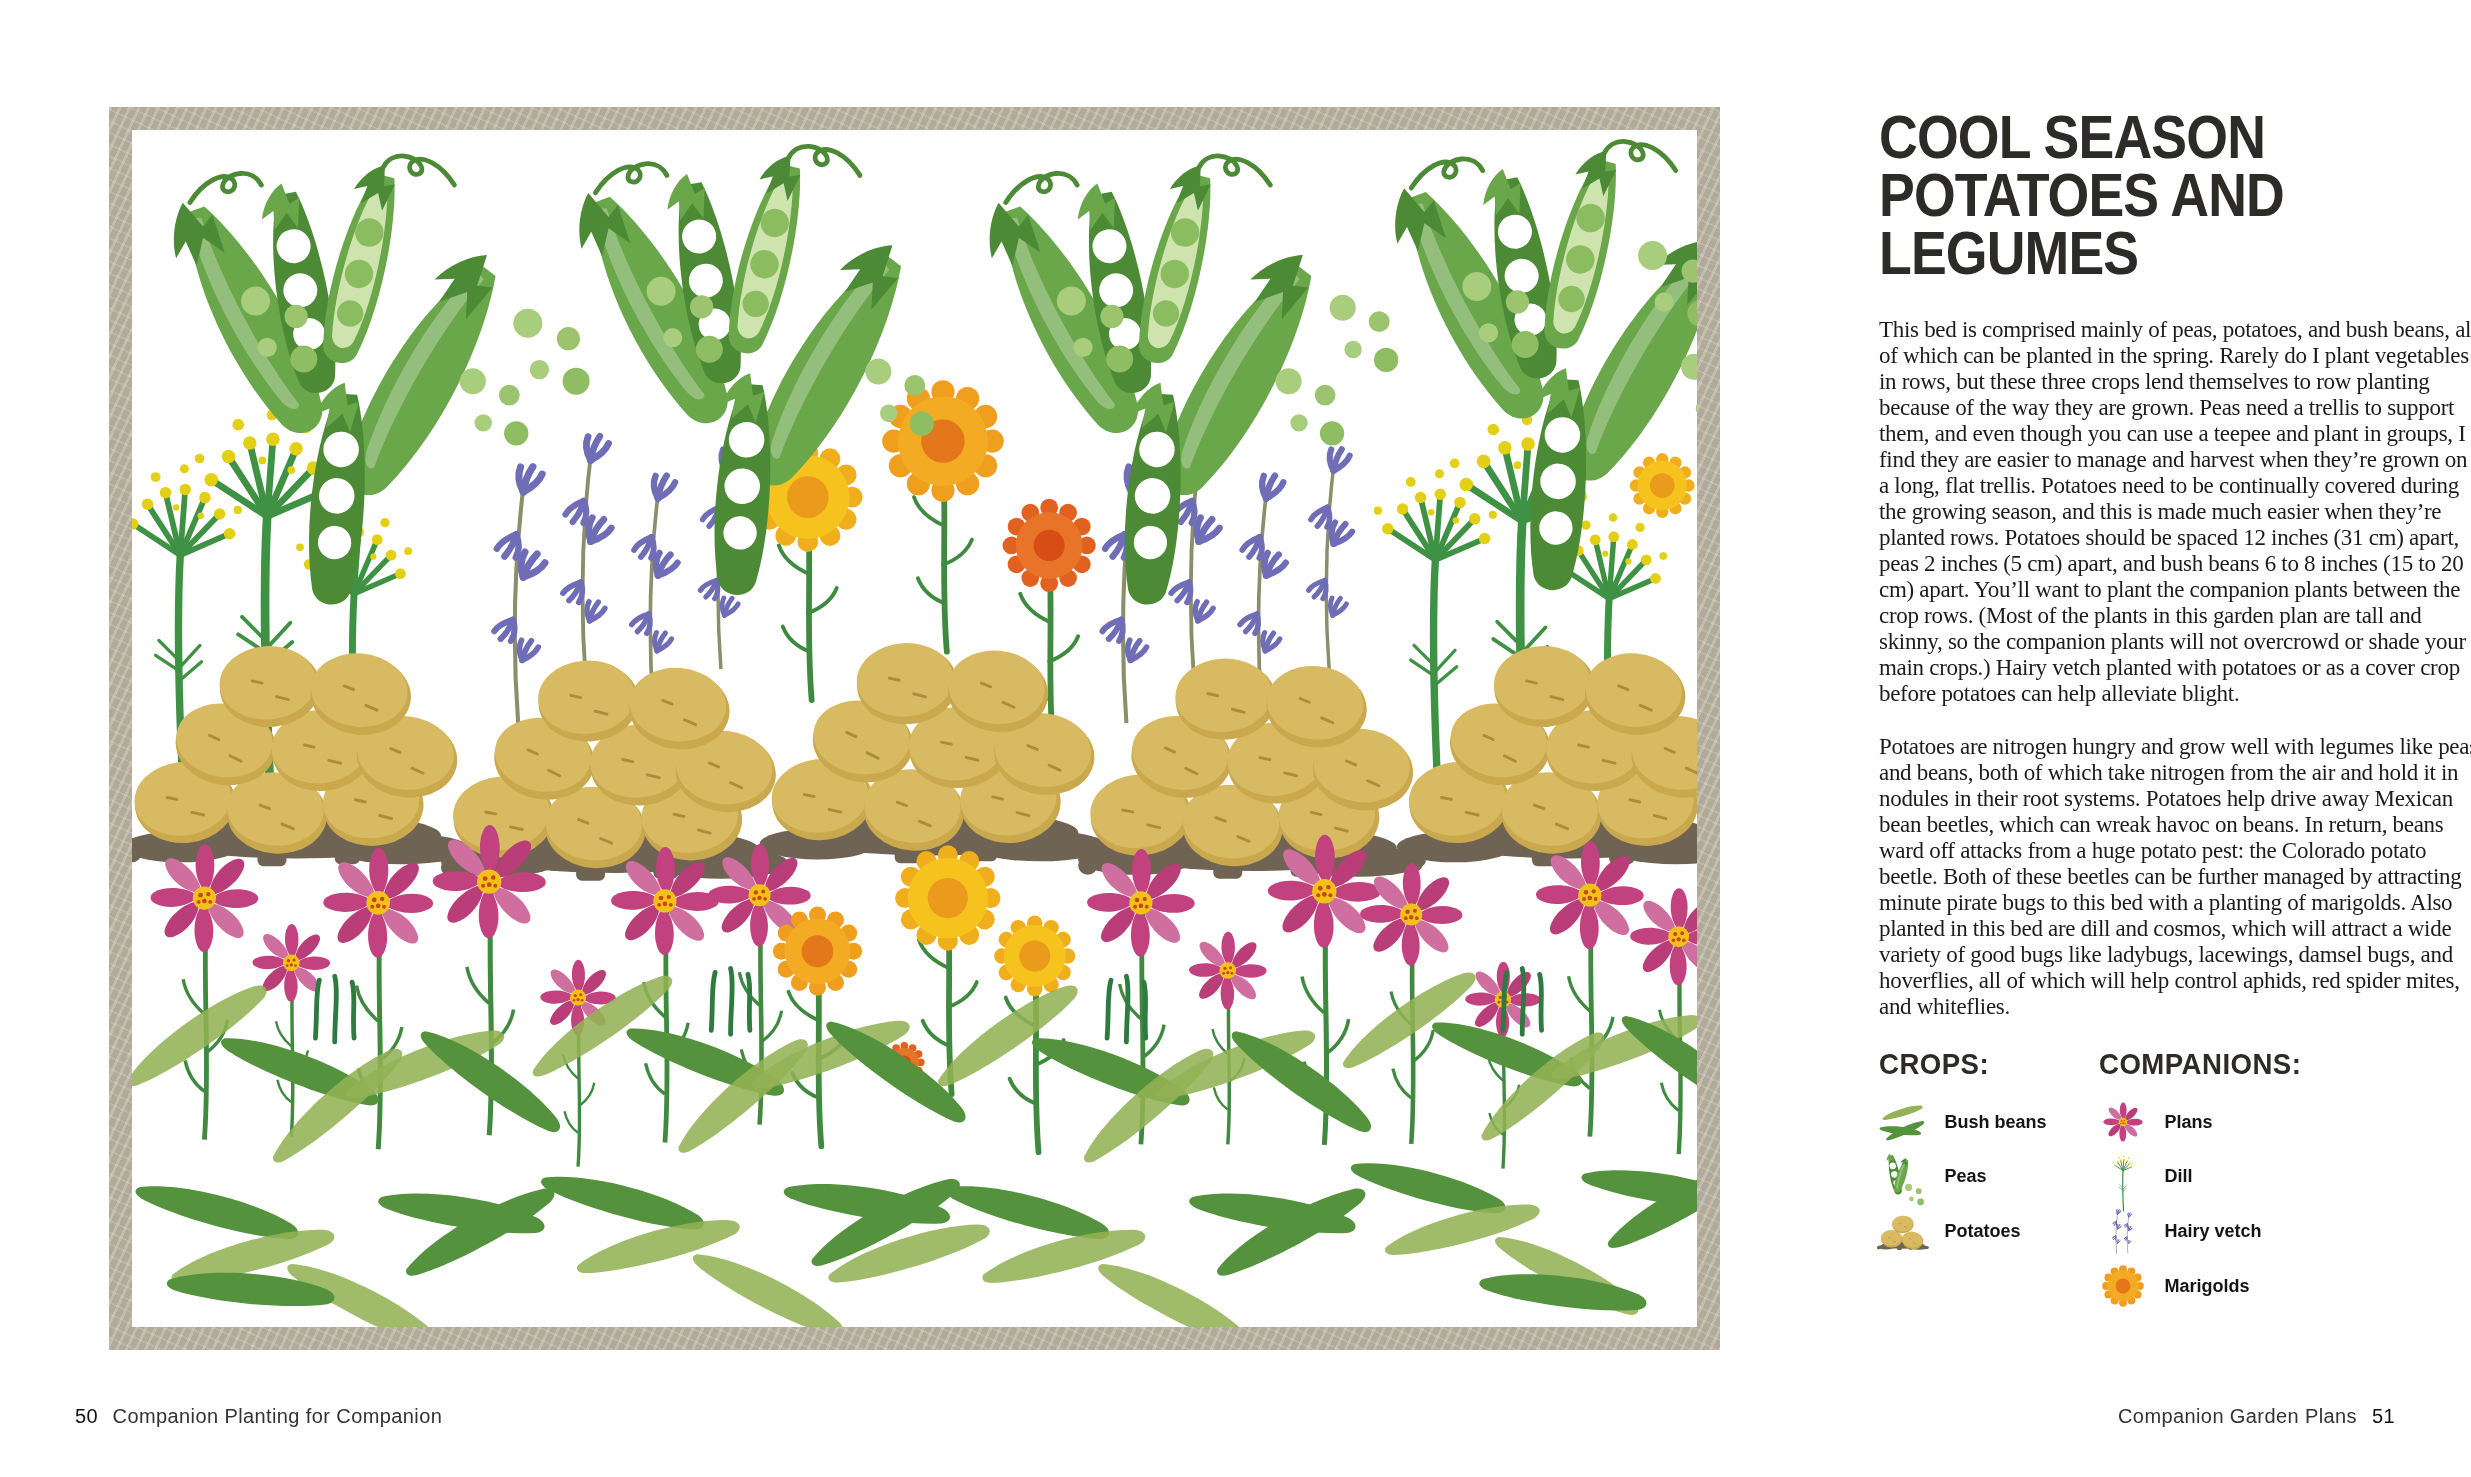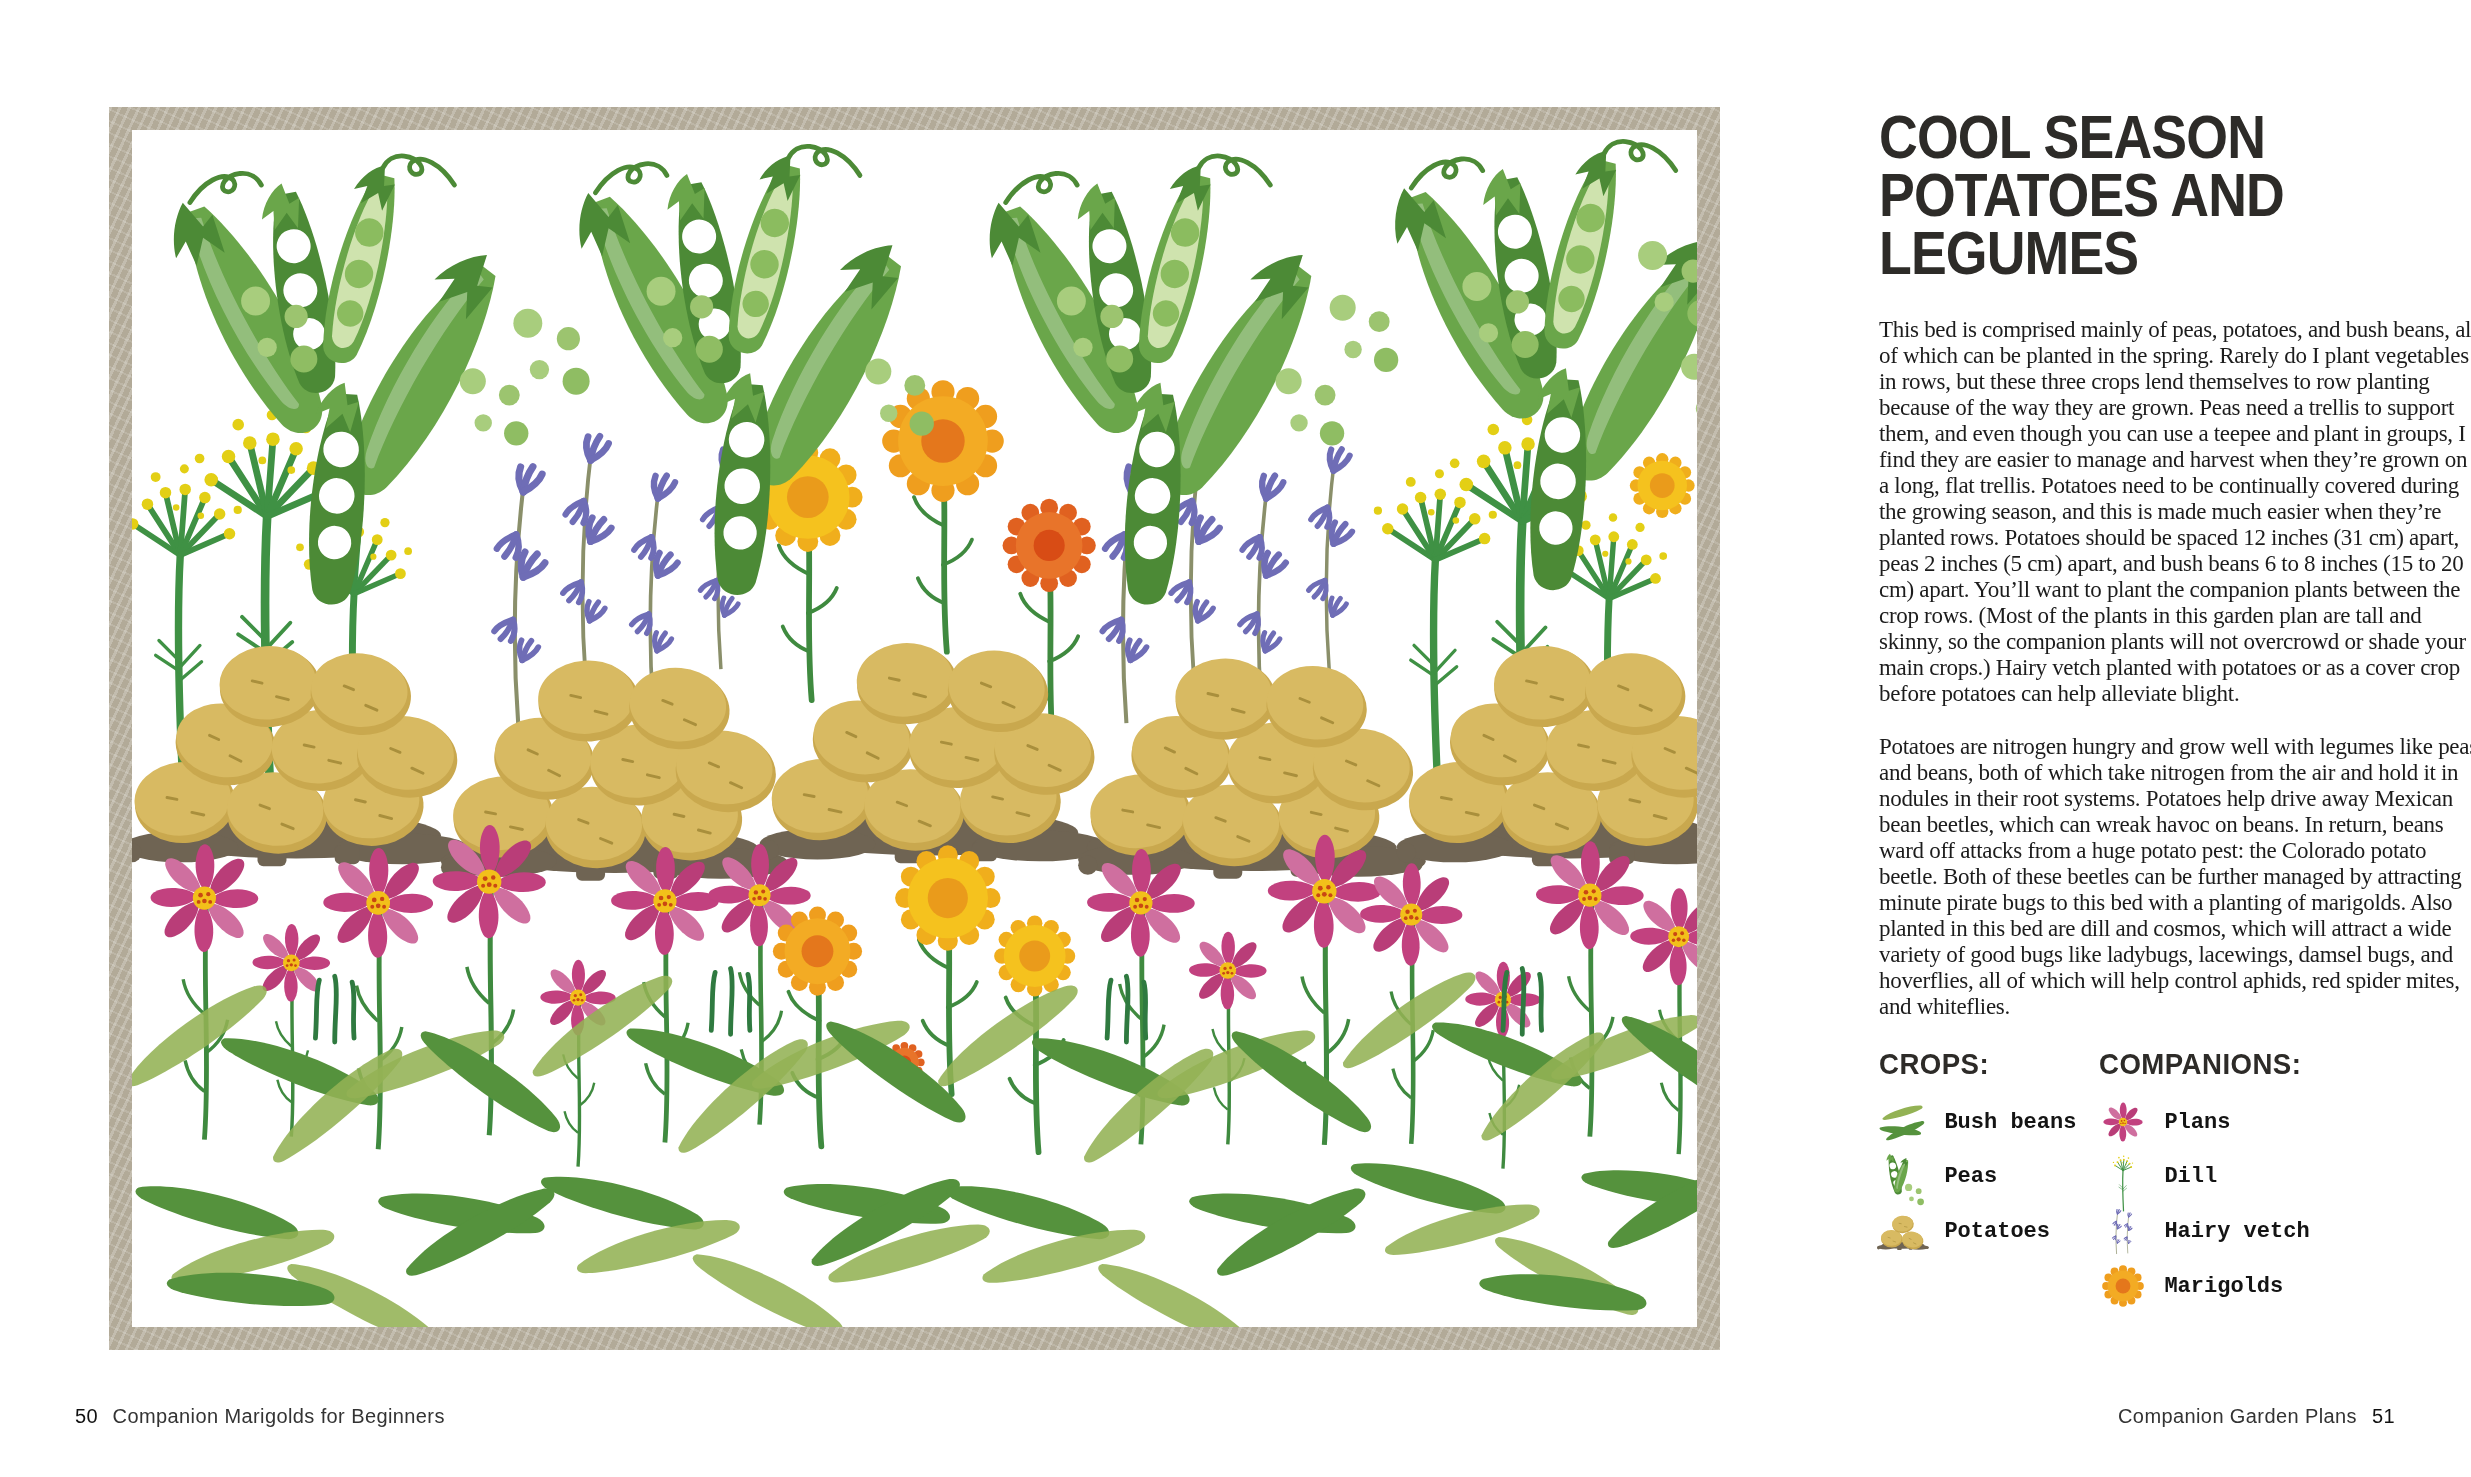--- a/index.html
+++ b/index.html
@@ -20,21 +20,21 @@
               white-space:pre-line;transform:scaleX(.88);transform-origin:left top;}
   .body-copy{margin:0 0 27px 0;font-family:"Liberation Serif",serif;font-size:23px;
              line-height:26px;letter-spacing:-0.3px;color:#1c1c1c;width:602px;}
   .legend{display:flex;margin-top:4px;}
   .legend-col{display:flex;flex-direction:column;}
   .legend-col.crops{width:220px;flex:none;}
   .legend-heading{margin:0 0 19.3px 0;font-weight:900;font-size:30px;letter-spacing:0.5px;
                   color:#2d2b28;transform:scaleX(.92);transform-origin:left top;}
   .legend-item{display:flex;align-items:center;gap:17.4px;height:44px;margin-bottom:10.6px;}
   .legend-item svg{width:48px;height:48px;flex:none;overflow:visible;}
-  .legend-label{font-family:Liberation Mono, monospace;font-weight:700;font-size:22px;color:#141414;}
+  .legend-label{font-family:Liberation Sans, sans-serif;font-weight:700;font-size:18px;color:#141414;}
   
   .footer{position:absolute;top:1405px;font-size:20px;color:#333;letter-spacing:0.4px;}
   .footer-left{left:75px;}
   .footer-right{right:77px;}
   .footer .num{font-weight:400;color:#111;}
   .footer-left .num{margin-right:14.5px;}
   .footer-right .num{margin-left:15px;}
 </style>
 </head>
 <body>
@@ -353,21 +353,21 @@
             <use href="#beanCluster" transform="translate(1240,900) scale(.95)"></use>
             <use href="#beanP" fill="#55923d" transform="translate(40,1180) rotate(8)"></use>
             <use href="#beanP" fill="#93b254" opacity=".88" transform="translate(720,1175) rotate(-14)"></use>
             <use href="#beanP" fill="#55923d" transform="translate(1400,1180) rotate(10)"></use>
           </g>
         </svg>
       </div>
     </figure>
 
     <footer class="footer footer-left">
-      <span class="num">50</span><span>Companion Marigolds for Beginners</span>
+      <span class="num">50</span><span>Companion Planting for Companion</span>
     </footer>
   </section>
 
   <section class="article">
     <h1 class="page-title">COOL SEASON
 POTATOES AND
 LEGUMES</h1>
     <p class="body-copy">This bed is comprised mainly of peas, potatoes, and bush beans, all of which can be planted in the spring. Rarely do I plant vegetables in rows, but these three crops lend themselves to row planting because of the way they are grown. Peas need a trellis to support them, and even though you can use a teepee and plant in groups, I find they are easier to manage and harvest when they’re grown on a long, flat trellis. Potatoes need to be continually covered during the growing season, and this is made much easier when they’re planted rows. Potatoes should be spaced 12 inches (31 cm) apart, peas 2 inches (5 cm) apart, and bush beans 6 to 8 inches (15 to 20 cm) apart. You’ll want to plant the companion plants between the crop rows. (Most of the plants in this garden plan are tall and skinny, so the companion plants will not overcrowd or shade your main crops.) Hairy vetch planted with potatoes or as a cover crop before potatoes can help alleviate blight.</p>
     <p class="body-copy">Potatoes are nitrogen hungry and grow well with legumes like peas and beans, both of which take nitrogen from the air and hold it in nodules in their root systems. Potatoes help drive away Mexican bean beetles, which can wreak havoc on beans. In return, beans ward off attacks from a huge potato pest: the Colorado potato beetle. Both of these beetles can be further managed by attracting minute pirate bugs to this bed with a planting of marigolds. Also planted in this bed are dill and cosmos, which will attract a wide variety of good bugs like ladybugs, lacewings, damsel bugs, and hoverflies, all of which will help control aphids, red spider mites, and whiteflies.</p>
 

